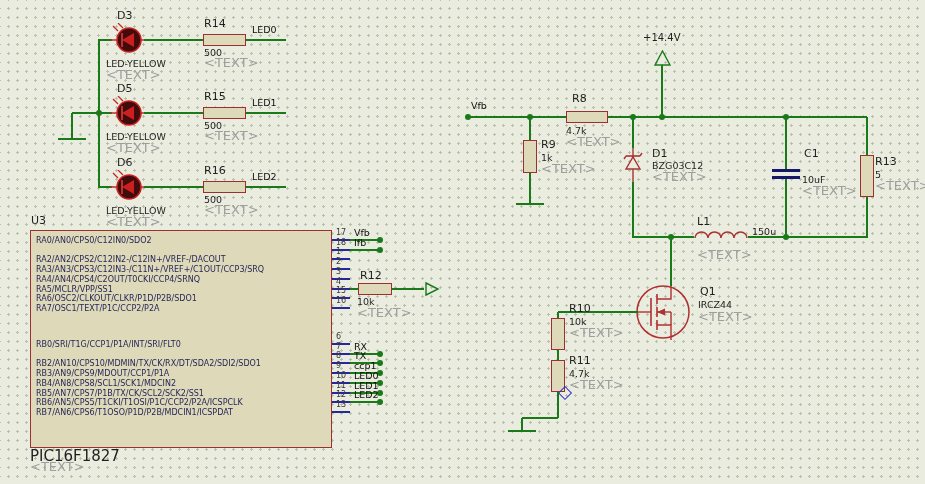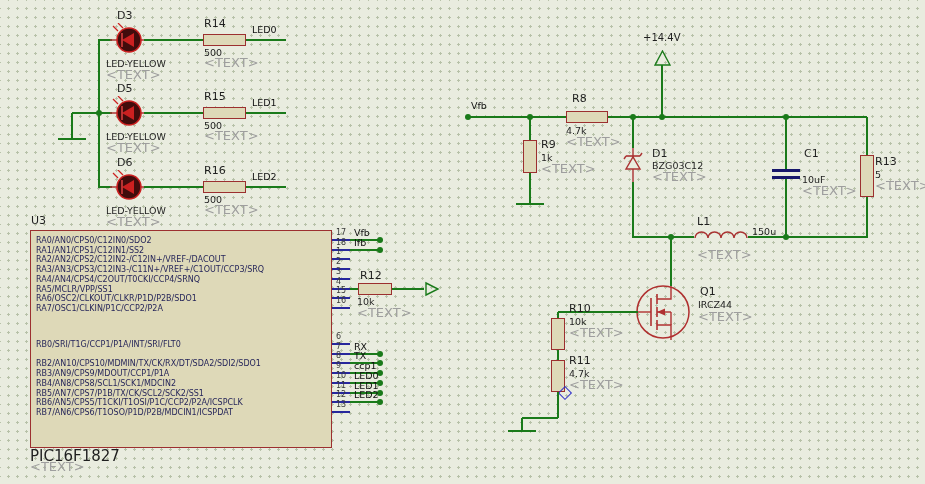--- a/index.html
+++ b/index.html
@@ -113,21 +113,20 @@
   <div class="pingroup" style="left:36px;top:235px">
     <div class="pin-row" style="top:0px">
       <span class="pname">RA0/AN0/CPS0/C12IN0/SDO2</span>
       <span class="pnum">17</span>
       <span class="pstub"></span>
       <span class="pwire"></span>
       <span class="pdot"></span>
       <span class="pnet">Vfb</span>
     </div>
     <div class="pin-row" style="top:9.7px">
-      <span class="pname">RA1/AN1/CPS1/C12IN1/SS2</span>
       <span class="pnum">18</span>
       <span class="pstub"></span>
       <span class="pwire"></span>
       <span class="pdot"></span>
       <span class="pnet">Ifb</span>
     </div>
     <div class="pin-row" style="top:19.4px">
       <span class="pname">RA2/AN2/CPS2/C12IN2-/C12IN+/VREF-/DACOUT</span>
       <span class="pnum">1</span>
       <span class="pstub"></span>
@@ -146,21 +145,21 @@
       <span class="pname">RA5/MCLR/VPP/SS1</span>
       <span class="pnum">4</span>
       <span class="pstub"></span>
     </div>
     <div class="pin-row" style="top:58.2px">
       <span class="pname">RA6/OSC2/CLKOUT/CLKR/P1D/P2B/SDO1</span>
       <span class="pnum">15</span>
       <span class="pstub"></span>
     </div>
     <div class="pin-row" style="top:67.9px">
-      <span class="pname">RA7/OSC1/CLKIN/P1C/CCP2/P2A</span>
+      <span class="pname">RA7/OSC1/TEXT/P1C/CCP2/P2A</span>
       <span class="pnum">16</span>
       <span class="pstub"></span>
     </div>
   </div>
 
   <div class="pingroup" style="left:36px;top:339px">
     <div class="pin-row" style="top:0px">
       <span class="pname">RB0/SRI/T1G/CCP1/P1A/INT/SRI/FLT0</span>
       <span class="pnum">6</span>
       <span class="pstub"></span>

